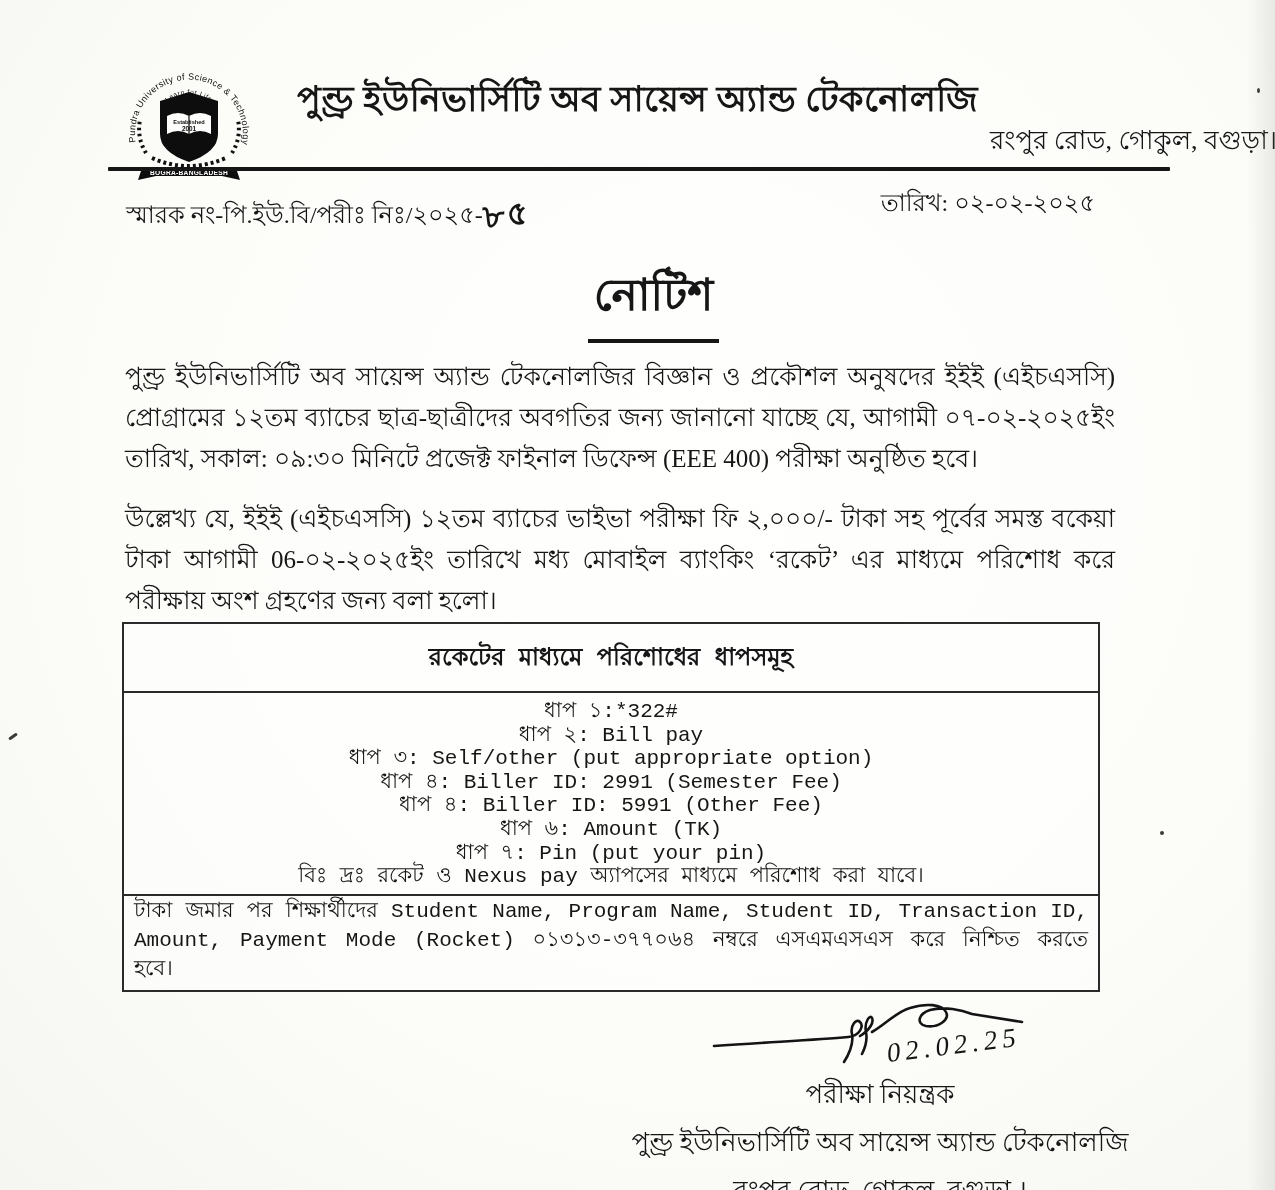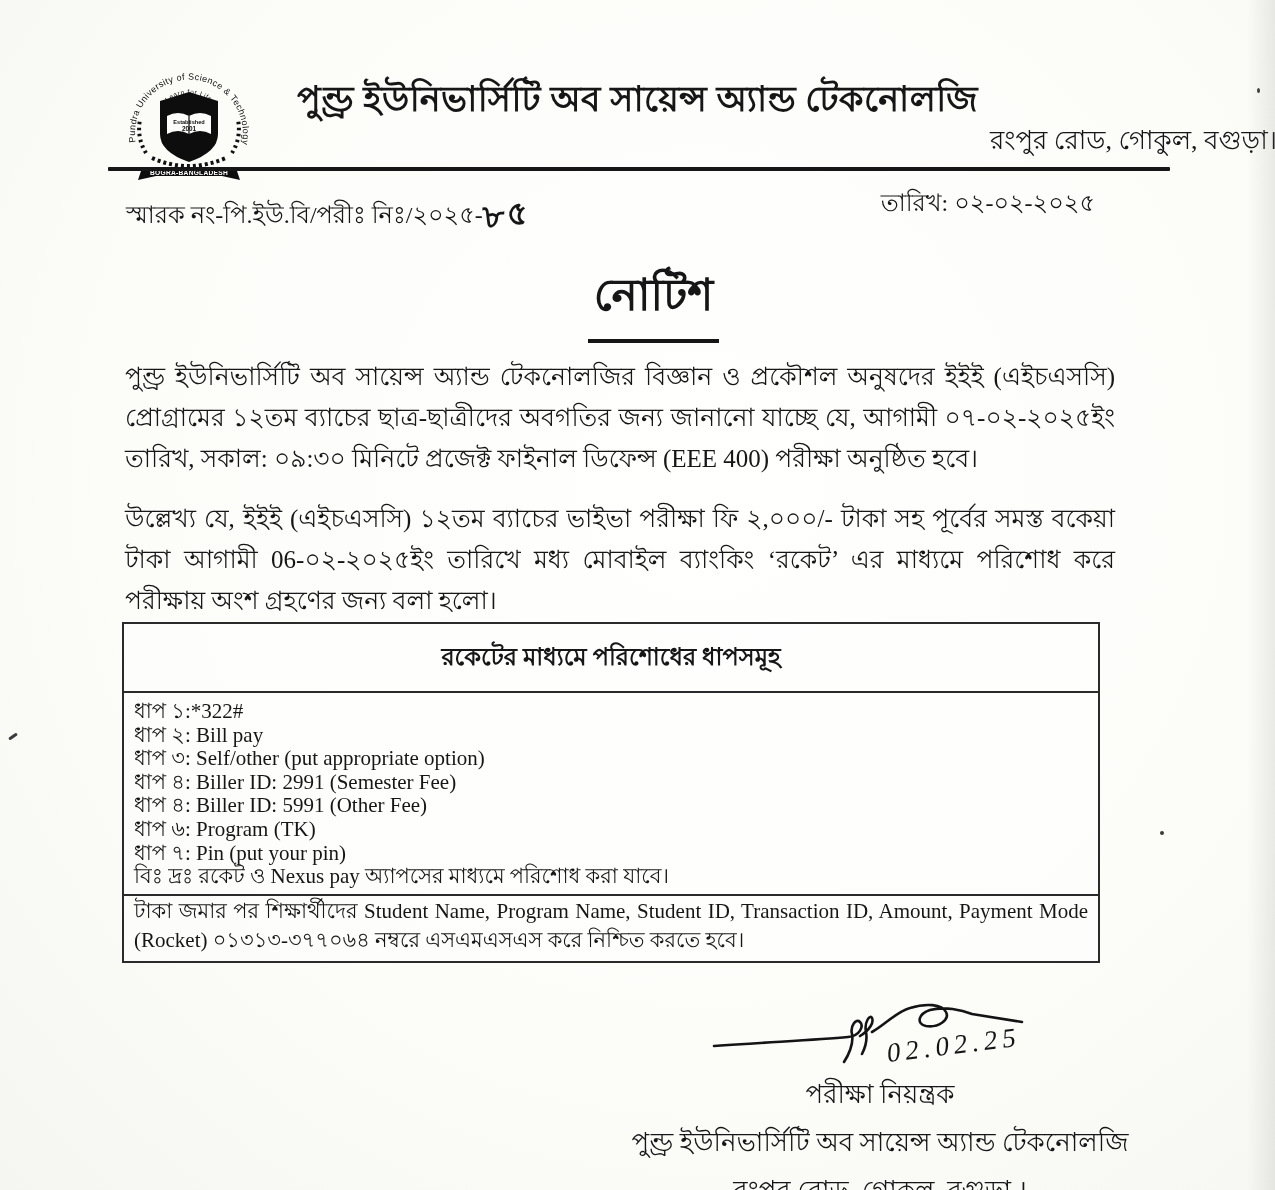--- a/index.html
+++ b/index.html
@@ -44,28 +44,28 @@
   
   .para{
     position:absolute;left:125px;width:990px;
     font-size:25px;line-height:41px;text-align:justify;
   }
   .para1{top:356px;}
   .para2{top:498px;}
   
   .steps-table{
     position:absolute;left:122px;top:622px;width:974px;
-    border:2px solid #2a2a2a;background:rgba(255,255,255,.35);
+    border:2px solid #2a2a2a;background:rgba(255,255,255,.35);font-family:Liberation Mono, monospace;
   }
   .tbl-head{
     border-bottom:2px solid #2a2a2a;
     text-align:center;font-size:24px;font-weight:bold;
     padding:14px 0 13px 0;
   }
-  .tbl-steps{padding:7px 10px 5px 10px;}
+  .tbl-steps{padding:7px 10px 5px 10px;text-align:center;}
   .step-line{font-size:21px;line-height:23.6px;white-space:nowrap;}
   .tbl-note{
     border-top:2px solid #2a2a2a;
     padding:1px 10px 6px 10px;font-size:21px;line-height:29px;text-align:justify;
   }
   
   .sig-block{position:absolute;left:620px;top:1000px;width:520px;text-align:center;}
   .sig-art{position:relative;width:100%;height:72px;}
   .sig-svg{position:absolute;left:90px;top:0;}
   .sig-designation{font-size:26px;margin-top:2px;}
@@ -130,21 +130,21 @@
   <div class="para para2">উল্লেখ্য যে, ইইই (এইচএসসি) ১২তম ব্যাচের ভাইভা পরীক্ষা ফি ২,০০০/- টাকা সহ পূর্বের সমস্ত বকেয়া টাকা আগামী 06-০২-২০২৫ইং তারিখে মধ্য মোবাইল ব্যাংকিং ‘রকেট’ এর মাধ্যমে পরিশোধ করে পরীক্ষায় অংশ গ্রহণের জন্য বলা হলো।</div>
 
   <div class="steps-table">
     <div class="tbl-head">রকেটের মাধ্যমে পরিশোধের ধাপসমূহ</div>
     <div class="tbl-steps">
       <div class="step-line">ধাপ ১:*322#</div>
       <div class="step-line">ধাপ ২: Bill pay</div>
       <div class="step-line">ধাপ ৩: Self/other (put appropriate option)</div>
       <div class="step-line">ধাপ ৪: Biller ID: 2991 (Semester Fee)</div>
       <div class="step-line">ধাপ ৪: Biller ID: 5991 (Other Fee)</div>
-      <div class="step-line">ধাপ ৬: Program (TK)</div>
+      <div class="step-line">ধাপ ৬: Amount (TK)</div>
       <div class="step-line">ধাপ ৭: Pin (put your pin)</div>
       <div class="step-line">বিঃ দ্রঃ রকেট ও Nexus pay অ্যাপসের মাধ্যমে পরিশোধ করা যাবে।</div>
     </div>
     <div class="tbl-note">টাকা জমার পর শিক্ষার্থীদের Student Name, Program Name, Student ID, Transaction ID, Amount, Payment Mode (Rocket) ০১৩১৩-৩৭৭০৬৪ নম্বরে এসএমএসএস করে নিশ্চিত করতে হবে।</div>
   </div>
 
   <div class="sig-block">
     <div class="sig-art">
       <svg class="sig-svg" width="340" height="72" viewBox="0 0 340 72" xmlns="http://www.w3.org/2000/svg">
         <path d="M4,46 C60,42 105,40 138,37 C150,36 154,26 150,22 C146,18 140,26 142,34 C144,44 138,56 134,62

